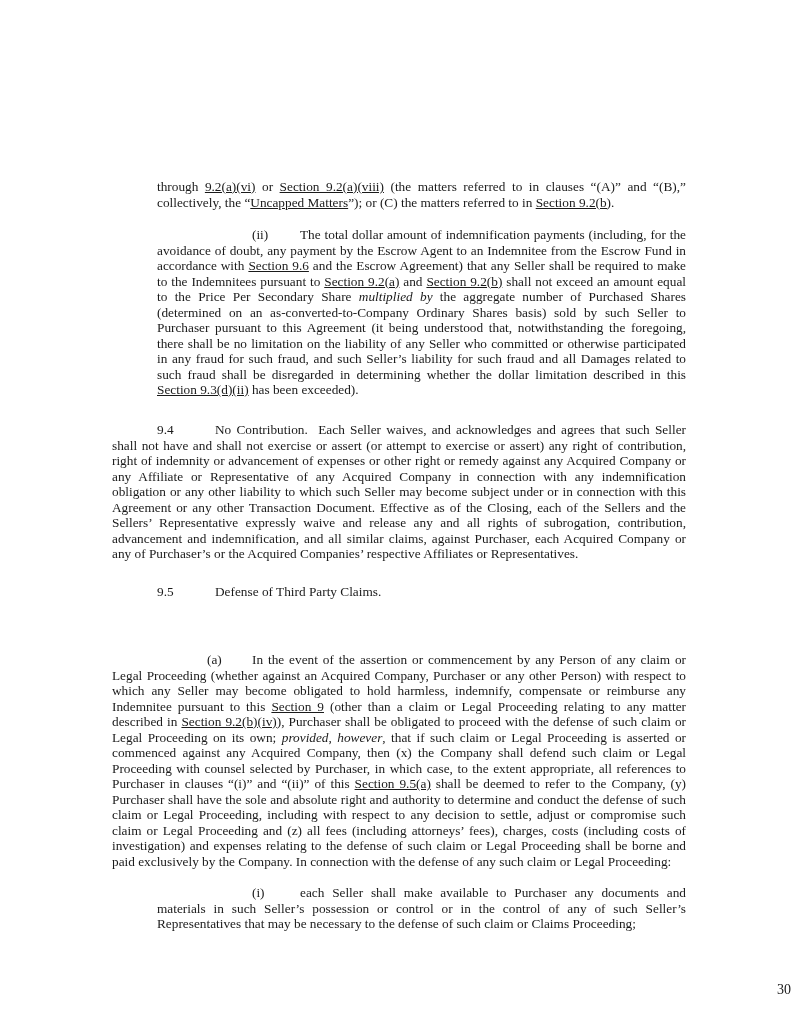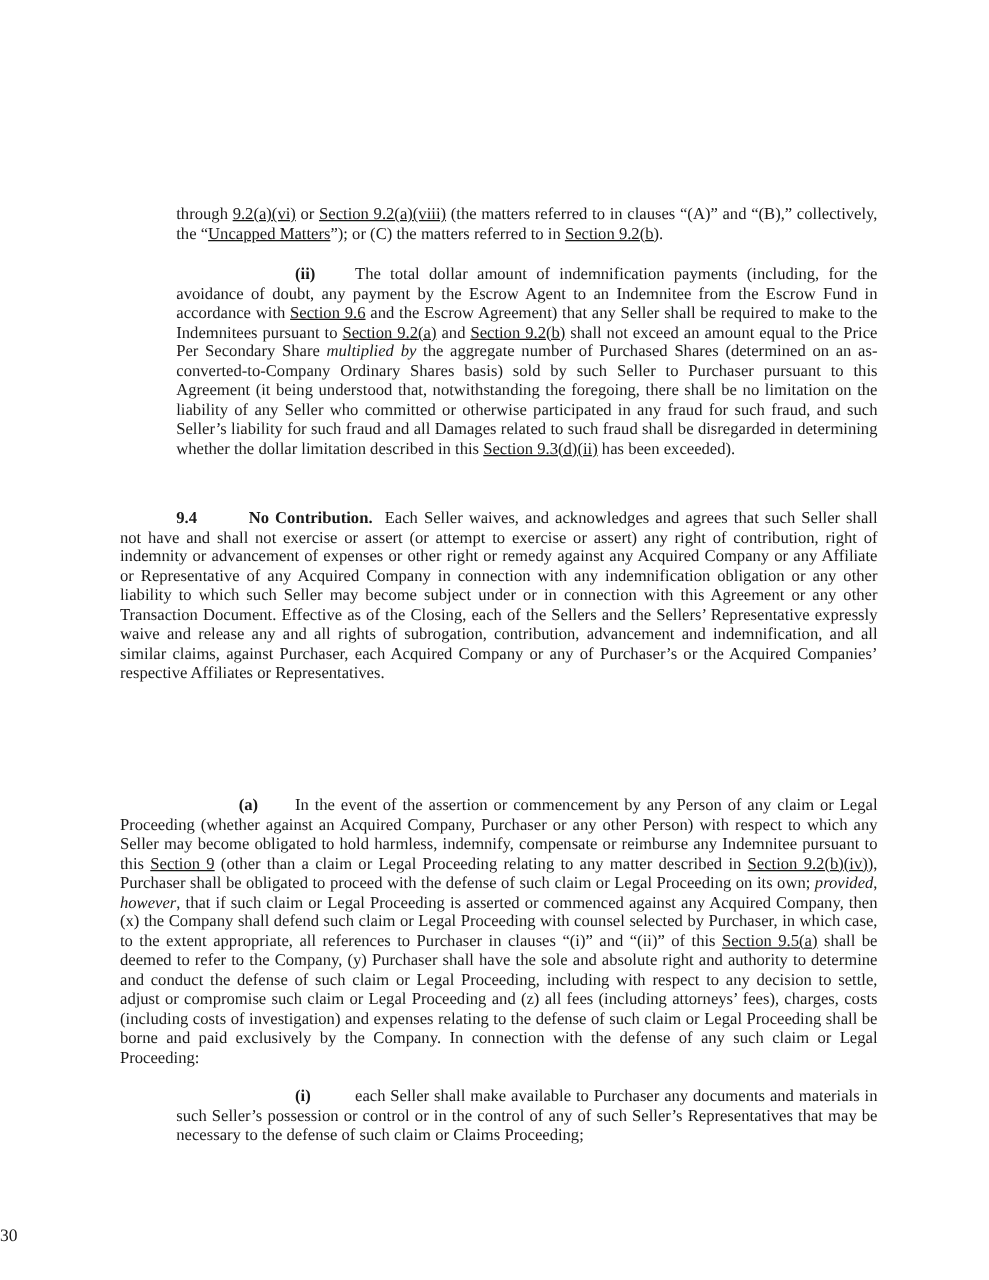--- a/index.html
+++ b/index.html
@@ -3,45 +3,48 @@
 <meta charset="utf-8">
 <style>
   html, body { margin: 0; padding: 0; background: #ffffff; }
   body { width: 791px; height: 1024px; position: relative; overflow: hidden;
          font-family: "Liberation Serif", serif; color: #1a1a1a; font-size: 13.3px; }
   .page { position: absolute; left: 0; top: 0; width: 791px; height: 1024px; }
   .block { position: absolute; text-align: justify; line-height: 15.5px; }
   .indented { left: 141px; width: 561px; }
   .full { left: 96px; width: 606px; }
   .u { text-decoration: underline; }
-  .b { font-weight: bold; }
+  .b { font-weight: normal; }
   .i { font-style: italic; font-family: Liberation Serif, serif; }
   .tab1 { display: inline-block; width: 45px; }
   .tab2 { display: inline-block; width: 95px; }
-  .subhead-num { display: inline-block; width: 58px; font-weight: bold; }
-  p { margin: 0; }
-  .page-number { position: absolute; top: 982px; left: 0; width: 791px; text-align: left; font-size: 14px; }
+  .subhead-num { display: inline-block; width: 58px; font-weight: normal; }
+  p { margin: 16px; }
+  .page-number { position: absolute; top: 982px; left: 0; width: 791px; text-align: right; font-size: 14px; }
 </style>
 </head>
 <body>
 
 <div class="page">
 
   <div class="block indented" style="top:163px;">
     <p><span>through </span><span class="u">9.2(a)(vi)</span><span> or </span><span class="u">Section 9.2(a)(viii)</span><span> (the matters referred to in clauses  “(A)” and “(B),” collectively, the “</span><span class="u">Uncapped Matters</span><span>”); or (C) the matters referred to in </span><span class="u">Section 9.2(b)</span><span>.</span></p>
   </div>
 
   <div class="block indented" style="top:211px;">
     <p><span class="tab2"></span><span class="b" style="display:inline-block;width:48px;">(ii)</span><span>The total dollar amount of indemnification payments (including, for the avoidance of doubt, any payment by the Escrow Agent to an Indemnitee from the Escrow Fund in accordance with </span><span class="u">Section 9.6</span><span> and the Escrow Agreement) that any Seller shall be required to make to the Indemnitees pursuant to </span><span class="u">Section 9.2(a)</span><span> and </span><span class="u">Section 9.2(b)</span><span> shall not exceed an amount equal to the Price Per Secondary Share </span><span class="i">multiplied by</span><span> the aggregate number of Purchased Shares (determined on an as-converted-to-Company Ordinary Shares basis) sold by such Seller to Purchaser pursuant to this Agreement (it being understood that, notwithstanding the foregoing, there shall be no limitation on the liability of any Seller who committed or otherwise participated in any fraud for such fraud, and such Seller’s liability for such fraud and all Damages related to such fraud shall be disregarded in determining whether the dollar limitation described in this </span><span class="u">Section 9.3(d)(ii)</span><span> has been exceeded).</span></p>
   </div>
 
   <div class="block full" style="top:406px;">
     <p><span class="tab1"></span><span class="subhead-num">9.4</span><span class="b">No Contribution.</span>&nbsp; <span>Each Seller waives, and acknowledges and agrees that such Seller shall not have and shall not exercise or assert (or attempt to exercise or assert) any right of contribution, right of indemnity or advancement of expenses or other right or remedy against any Acquired Company or any Affiliate or Representative of any Acquired Company in connection with any indemnification obligation or any other liability to which such Seller may become subject under or in connection with this Agreement or any other Transaction Document. Effective as of the Closing, each of the Sellers and the Sellers’ Representative expressly waive and release any and all rights of subrogation, contribution, advancement and indemnification, and all similar claims, against Purchaser, each Acquired Company or any of Purchaser’s or the Acquired Companies’ respective Affiliates or Representatives.</span></p>
   </div>
 
+  <div class="block full" style="top:568px;">
+    <p><span class="tab1"></span><span class="subhead-num">9.5</span><span class="b">Defense of Third Party Claims</span><span>.</span></p>
+  </div>
 
   <div class="block full" style="top:636px;">
     <p><span class="tab2"></span><span class="b" style="display:inline-block;width:45px;">(a)</span><span>In the event of the assertion or commencement by any Person of any claim or Legal Proceeding (whether against an Acquired Company, Purchaser or any other Person) with respect to which any Seller may become obligated to hold harmless, indemnify, compensate or reimburse any Indemnitee pursuant to this </span><span class="u">Section 9</span><span> (other than a claim or Legal Proceeding relating to any matter described in </span><span class="u">Section 9.2(b)(iv)</span><span>), Purchaser shall be obligated to proceed with the defense of such claim or Legal Proceeding on its own; </span><span class="i">provided</span><span>, </span><span class="i">however</span><span>, that if such claim or Legal Proceeding is asserted or commenced against any Acquired Company, then (x) the Company shall defend such claim or Legal Proceeding with counsel selected by Purchaser, in which case, to the extent appropriate, all references to Purchaser in clauses “(i)” and “(ii)” of this </span><span class="u">Section 9.5(a)</span><span> shall be deemed to refer to the Company, (y) Purchaser shall have the sole and absolute right and authority to determine and conduct the defense of such claim or Legal Proceeding, including with respect to any decision to settle, adjust or compromise such claim or Legal Proceeding and (z) all fees (including attorneys’ fees), charges, costs (including costs of investigation) and expenses relating to the defense of such claim or Legal Proceeding shall be borne and paid exclusively by the Company. In connection with the defense of any such claim or Legal Proceeding:</span></p>
   </div>
 
   <div class="block indented" style="top:869px;">
     <p><span class="tab2"></span><span class="b" style="display:inline-block;width:48px;">(i)</span><span>each Seller shall make available to Purchaser any documents and materials in such Seller’s possession or control or in the control of any of such Seller’s Representatives that may be necessary to the defense of such claim or Claims Proceeding;</span></p>
   </div>
 
   <div class="page-number">30</div>

